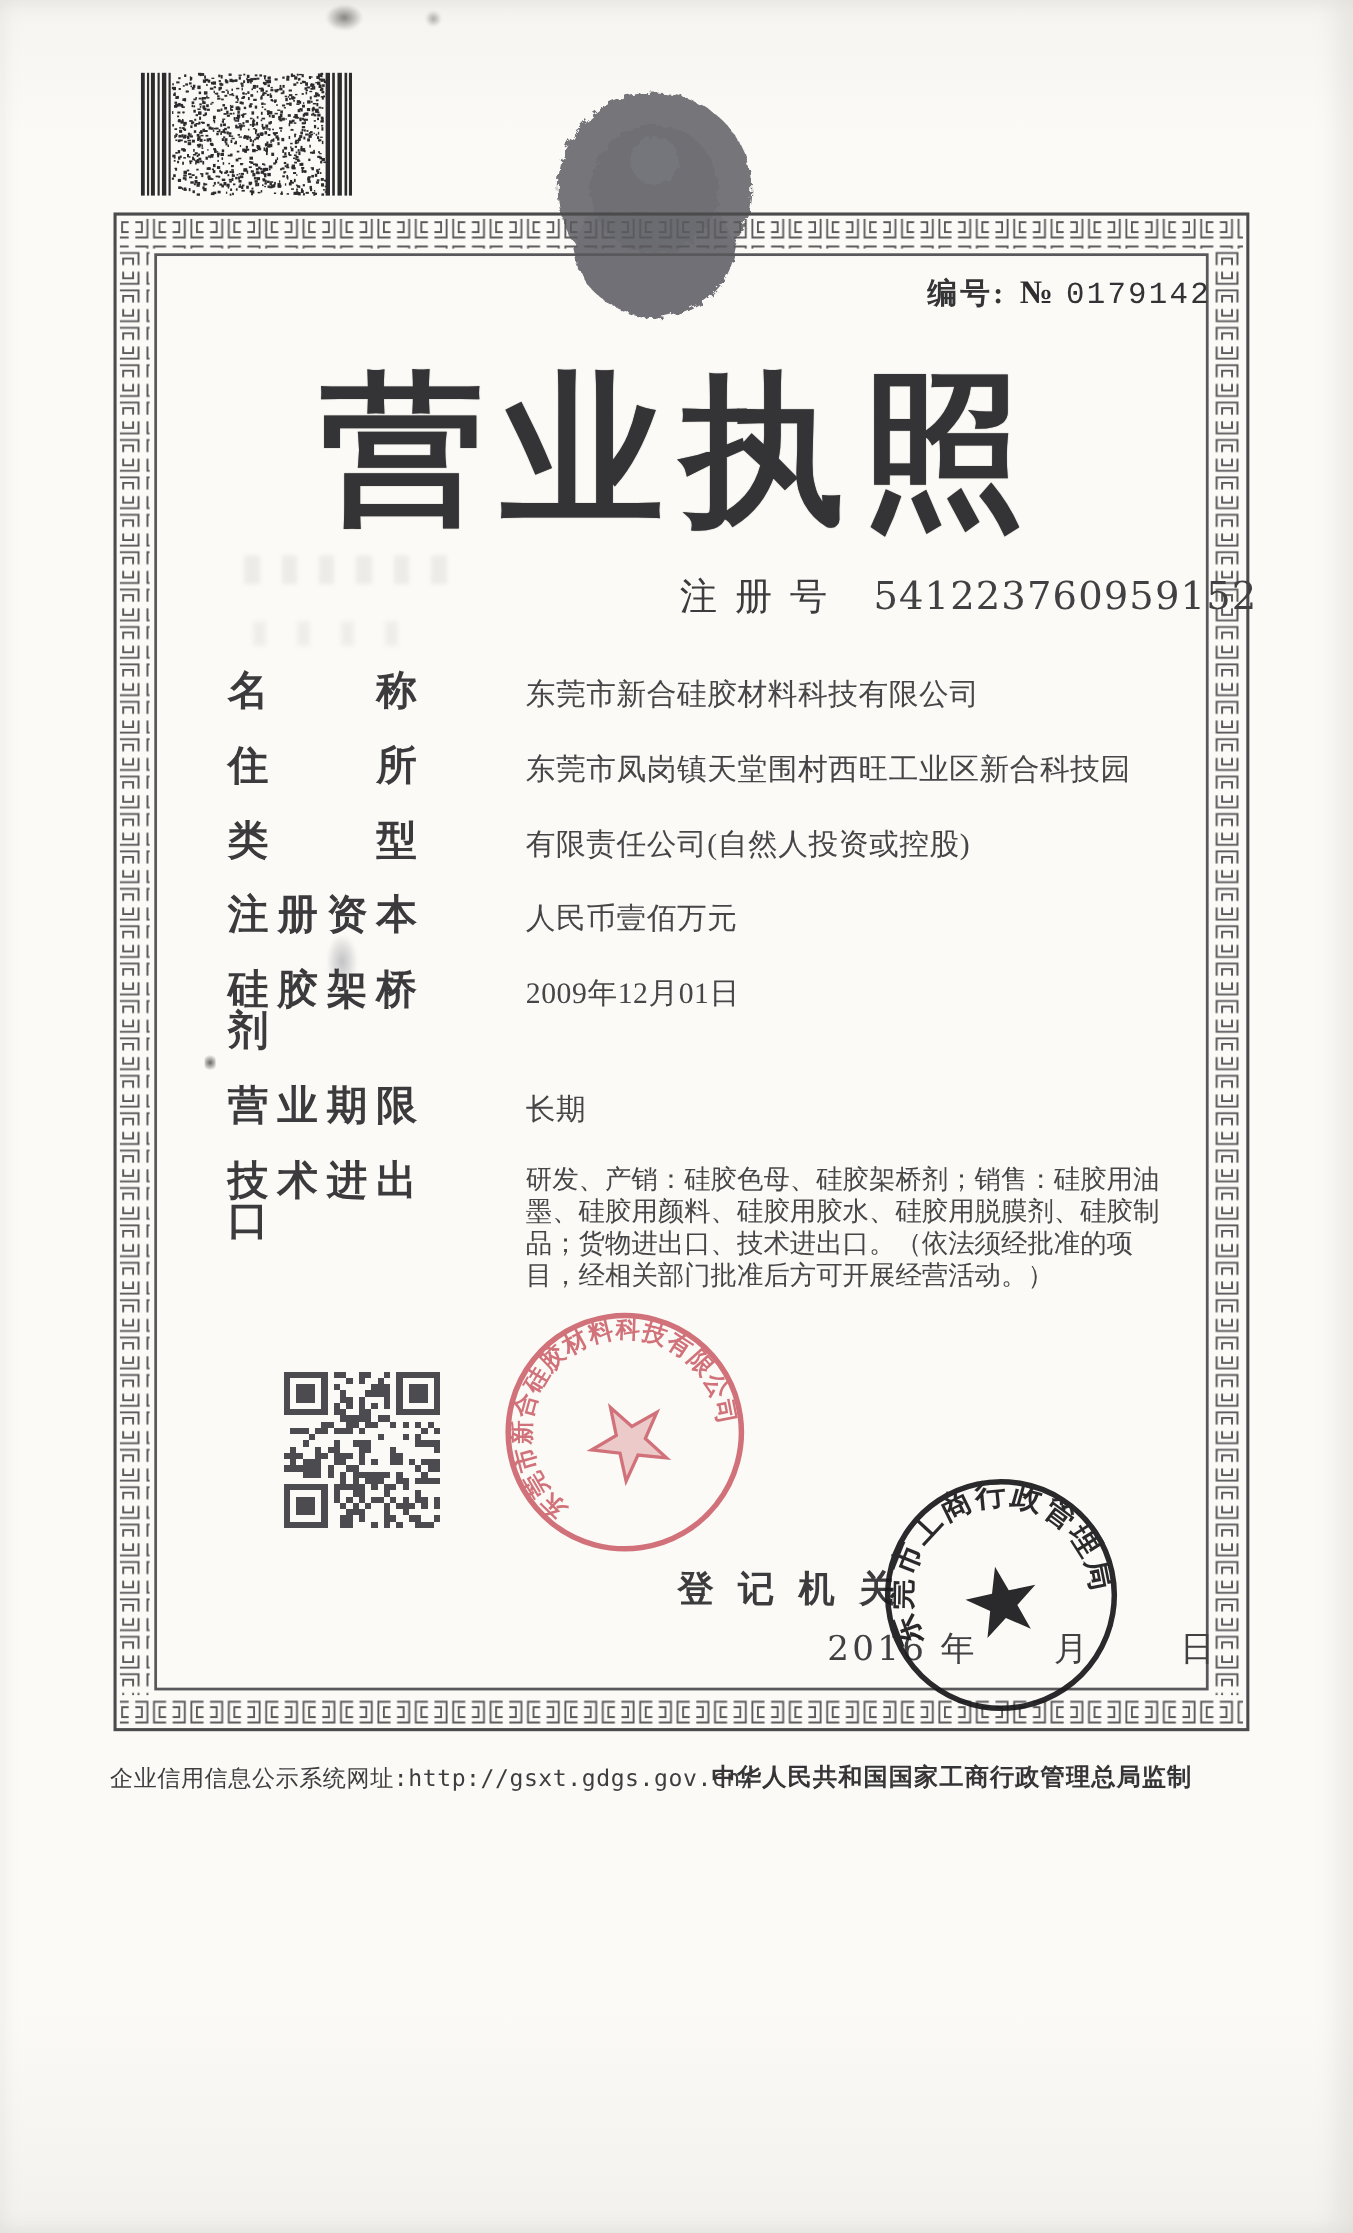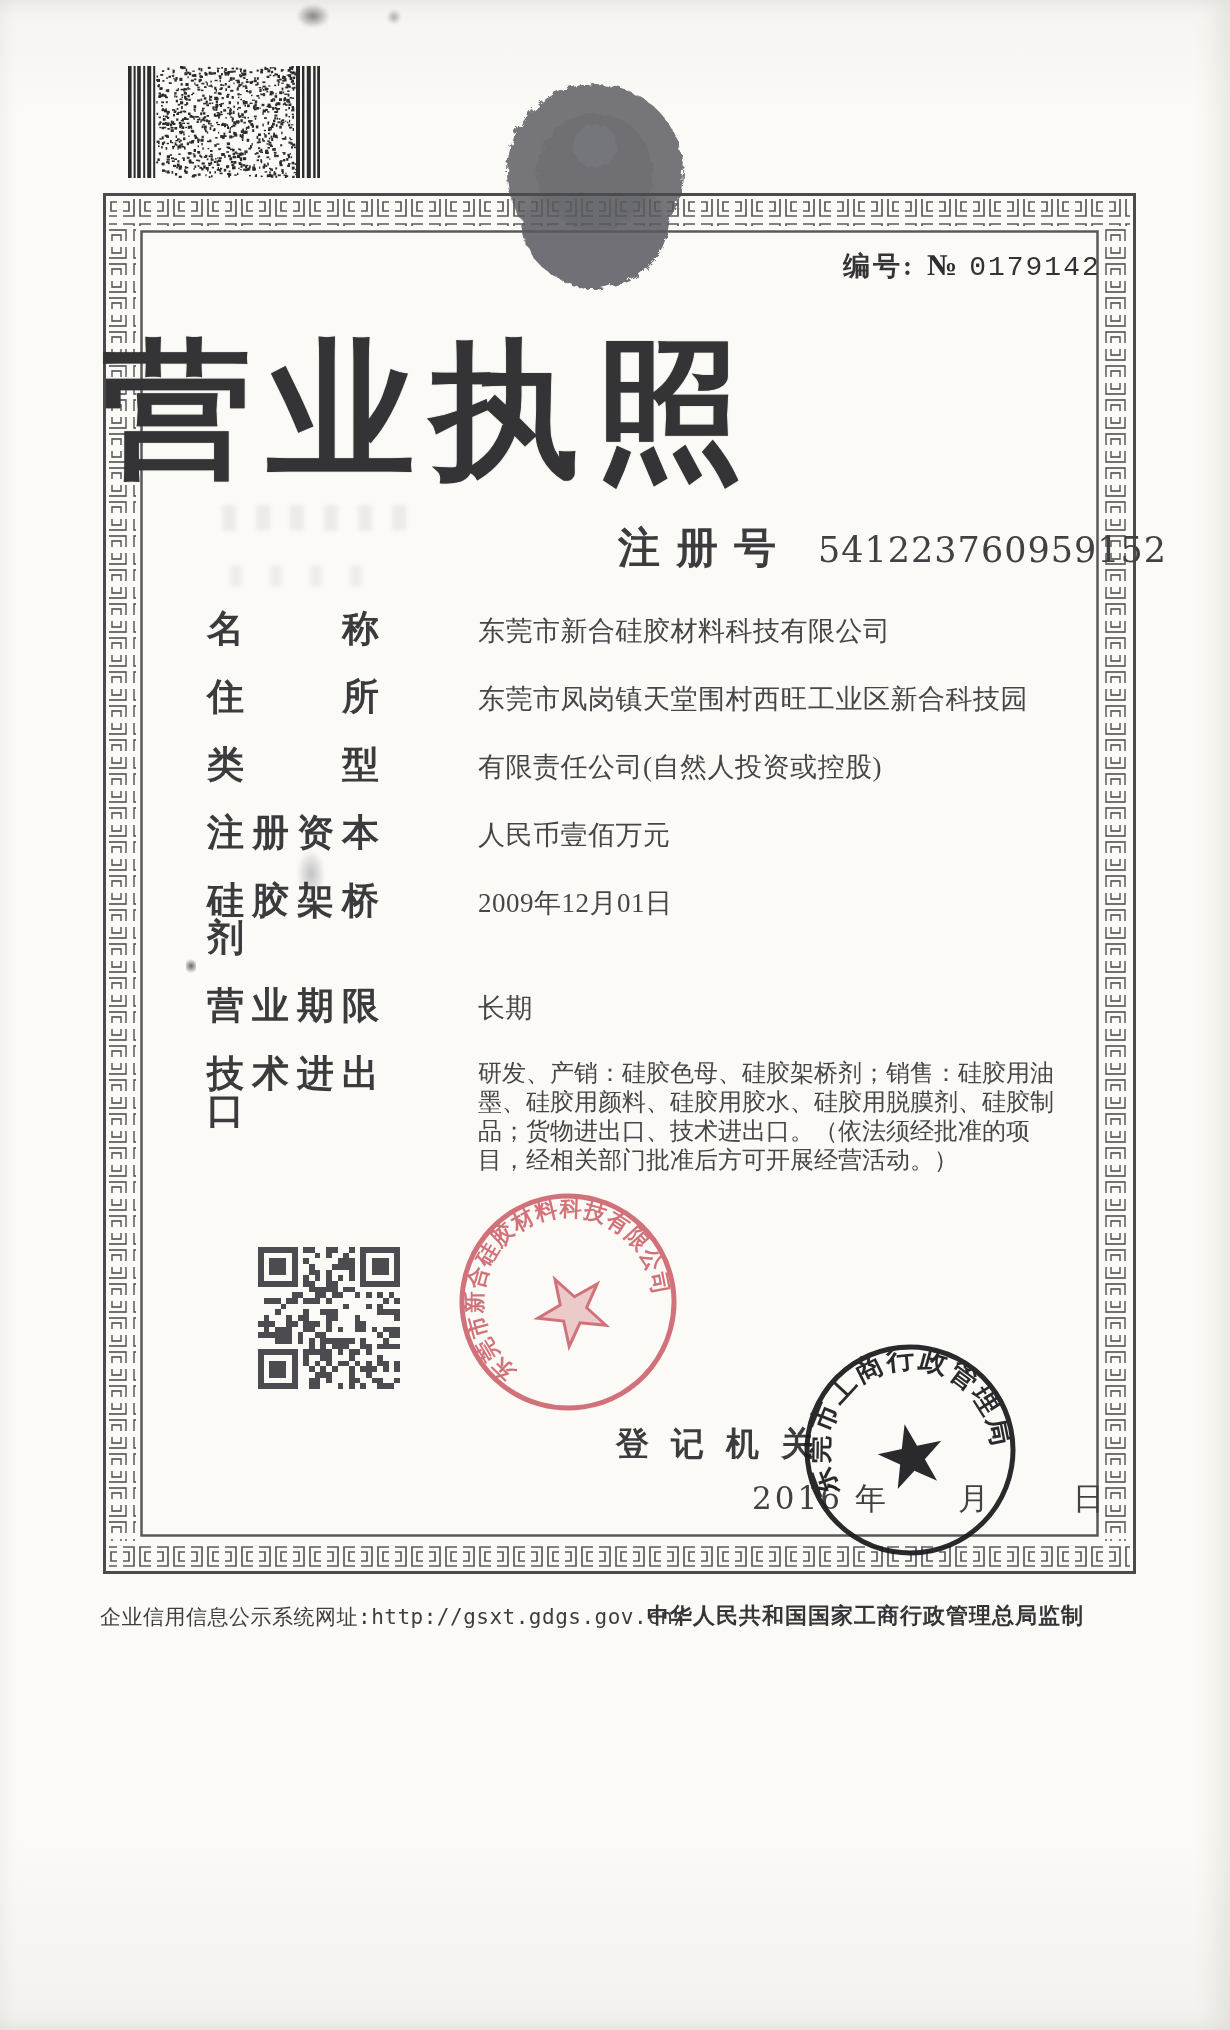--- a/index.html
+++ b/index.html
@@ -40,28 +40,28 @@
 
   
   .serial{position:absolute;left:843px;top:248px;display:flex;align-items:baseline;gap:12px;white-space:nowrap;}
   .serial .s-label{font-size:27px;font-weight:600;letter-spacing:3px;color:#353537;}
   .serial .s-sym{font-size:30px;font-weight:800;font-family:"Liberation Serif",serif;color:#2e2e30;}
   .serial .s-num{font-size:28px;font-family:"Liberation Mono",monospace;letter-spacing:2px;color:#333335;}
 
   
   .title{
     position:absolute;left:103px;top:330px;width:1033px;margin:0;
-    font-size:148px;line-height:1.1;font-weight:900;
+    text-align:center;font-size:148px;line-height:1.1;font-weight:900;
     letter-spacing:16px;color:#343436;font-family:"Liberation Serif",serif;
     text-shadow:0 0 1px rgba(30,30,30,.6);
   }
 
   
   .regno{position:absolute;left:618px;top:520px;display:flex;align-items:baseline;gap:26px;white-space:nowrap;}
-  .regno .r-label{font-size:42px;font-weight:700;letter-spacing:16px;color:#3c3c3e;}
+  .regno .r-label{font-size:34px;font-weight:400;letter-spacing:16px;color:#3c3c3e;}
   .regno .r-value{font-size:35px;font-family:"DejaVu Serif",serif;letter-spacing:1px;color:#414143;}
 
   
   .fields{position:absolute;left:207px;top:610px;width:870px;}
   .row{display:flex;align-items:flex-start;margin-bottom:31px;}
   .flabel{
     flex:0 0 172px;width:172px;font-size:37px;line-height:1;font-weight:600;color:#3b3b3d;
     text-align:justify;text-align-last:justify;text-justify:inter-ideograph;
   }
   .fvalue{margin-left:99px;margin-top:6px;font-size:27px;line-height:1.15;color:#464648;letter-spacing:.5px;}

